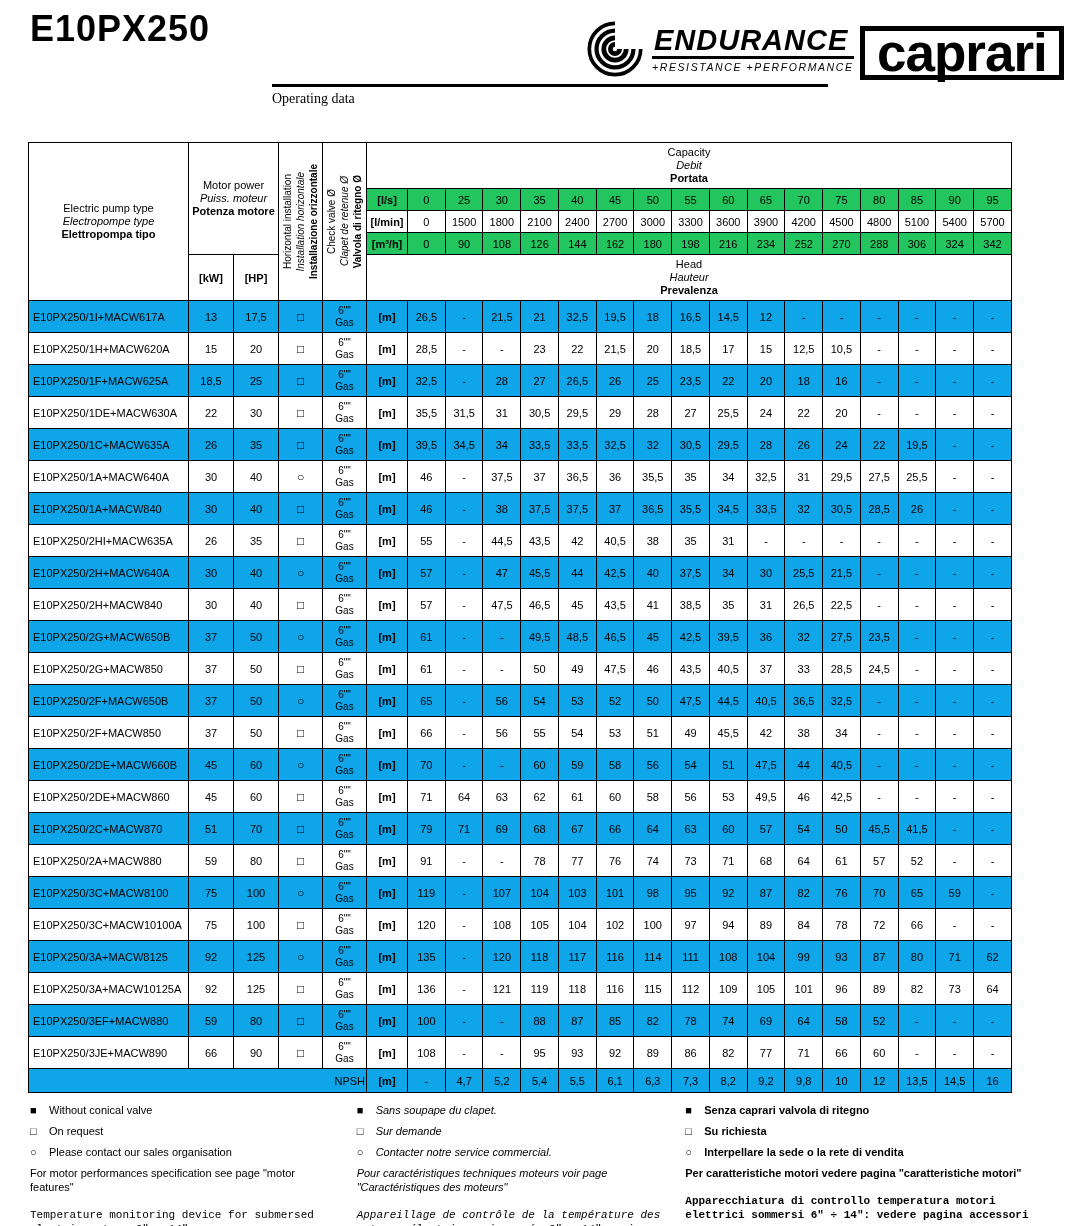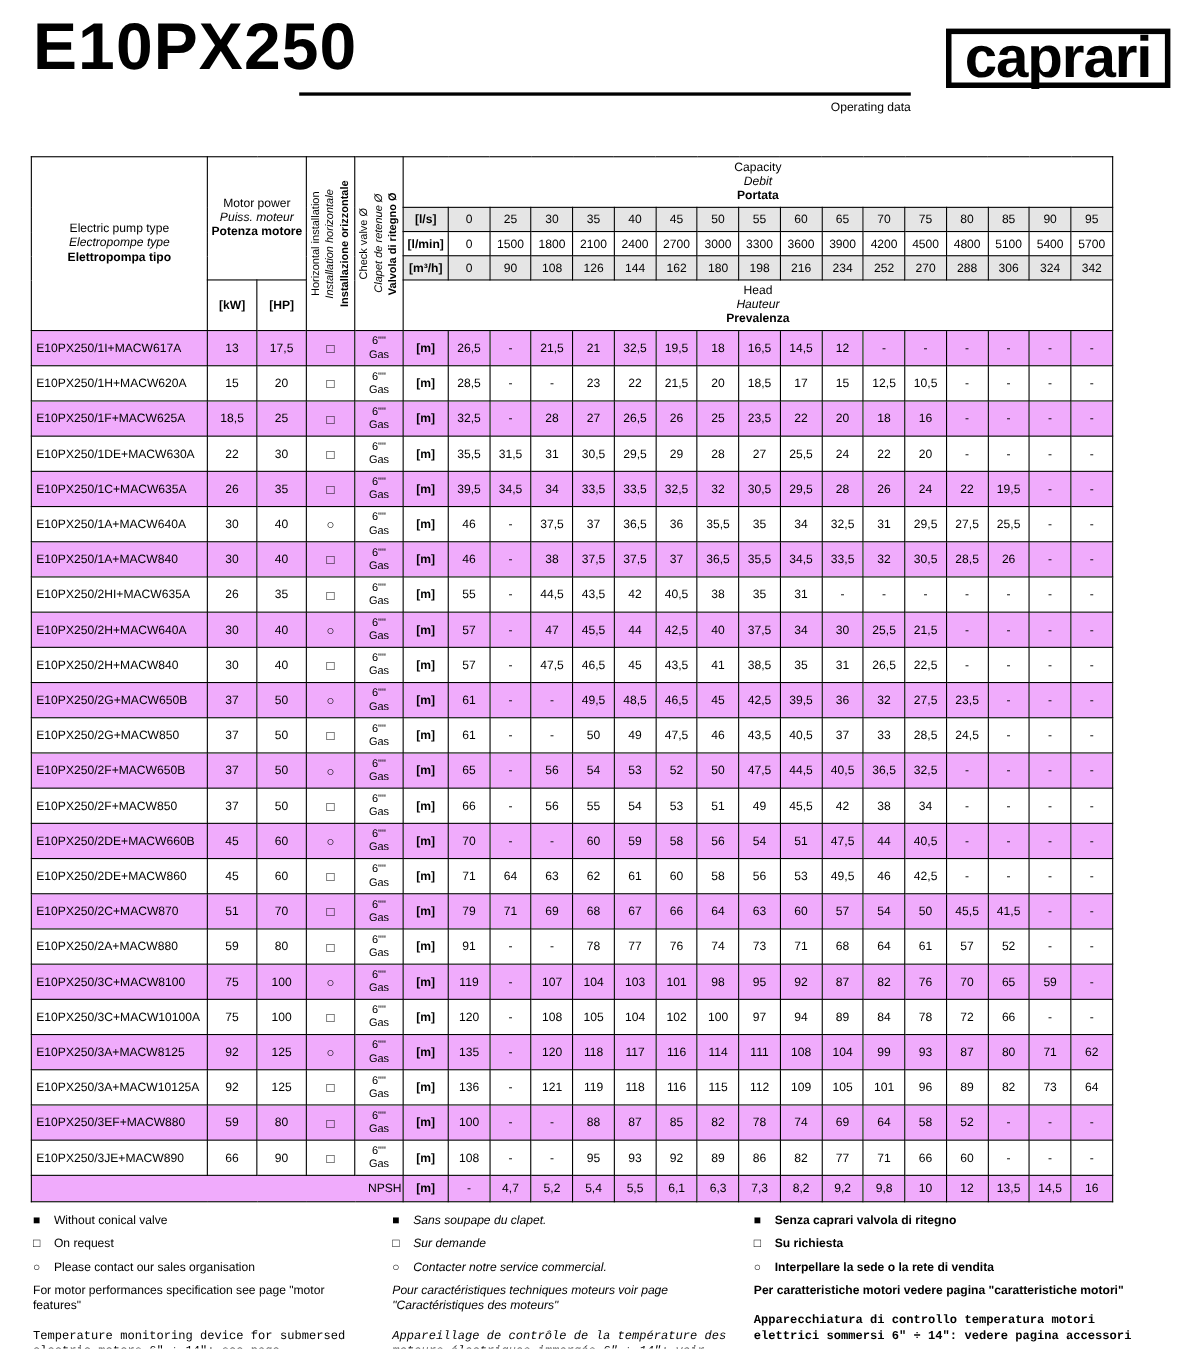--- a/index.html
+++ b/index.html
@@ -3,43 +3,43 @@
 <meta charset="utf-8">
 <style>
   * { box-sizing: border-box; }
   html,body { margin:0; padding:0; background:#fff; }
   body {
     width:1079px; height:1226px; position:relative;
     color:#000; font-family:"Liberation Sans", sans-serif;
   }
   
   .hdr { position:relative; height:142px; }
-  .title { position:absolute; left:30px; top:8px; font-size:60px; font-weight:bold; letter-spacing:1px; }
+  .title { position:absolute; left:30px; top:8px; font-size:36px; font-weight:bold; letter-spacing:1px; }
   .rule { position:absolute; left:272px; top:84px; width:556px; height:3px; background:#000; }
   .endurance { position:absolute; left:586px; top:20px; display:flex; align-items:center; gap:8px; }
   .endurance svg { width:58px; height:58px; }
   .end-name { display:block; font-style:italic; font-weight:bold; font-size:29px; letter-spacing:1px;
               border-bottom:3px solid #000; padding:0 2px 1px 2px; line-height:30px;}
   .end-tag { display:block; font-style:italic; font-size:10.5px; letter-spacing:1.6px; margin-top:2px; text-align:center;}
   .caprari { position:absolute; left:860px; top:26px; border:5px solid #000; padding:0 12px;
              font-size:53px; font-weight:bold; letter-spacing:-1px; line-height:44px; }
-  .subtitle { position:absolute; left:272px; top:92px; width:556px; text-align:right; font-size:11px; line-height:13px; }
+  .subtitle { position:absolute; left:272px; top:92px; width:556px; text-align:left; font-size:14px; line-height:13px;font-family:Liberation Serif, serif; }
   .l-en { font-style:normal; font-weight:normal; }
   .l-fr { font-style:italic; font-weight:normal; }
   .l-it { font-style:normal; font-weight:bold; }
   
   table { border-collapse:collapse; margin-left:28px; width:984px; table-layout:fixed; font-size:11px; }
   td { border:1px solid #000; text-align:center; vertical-align:middle; padding:0 1px; overflow:hidden; }
   tr.h-top { height:46px; }
   tr.unit-row { height:22px; }
   tr.h-units { height:46px; }
   tr.pump-tr { height:32px; }
   tr.npsh-tr { height:24px; }
-  .cap-bg { background:#e5e5e5; }
-  .striped { background:#f0abfc; }
+  .cap-bg { background:#22c55e; }
+  .striped { background:#0ea5e9; }
   .unit-cell { font-weight:bold; }
   .pump-head div, .mp-head div, .cap-head div, .head-head div { line-height:13px; }
   .type-cell { text-align:left; padding-left:4px; }
   .vert-cell { padding:2px 0; }
   .vwrap { display:flex; flex-direction:row; justify-content:center; align-items:center; }
   .vwrap span { writing-mode:vertical-rl; transform:rotate(180deg); white-space:nowrap;
                 font-size:10px; line-height:13px; }
   .valve-cell { white-space:pre-line; font-size:10px; line-height:12px; }
   .sym-cell { font-size:12px; }
   .npsh-label { text-align:right; padding-left:4px; }
@@ -53,20 +53,34 @@
   .legend-sym { width:13px; flex:0 0 13px; }
   .fn-note { margin-top:4px; line-height:14px; }
   .fn-note.second { margin-top:14px;font-family:Liberation Mono, monospace; }
 </style>
 </head>
 <body>
 
 <div class="hdr">
   <div class="title">E10PX250</div>
 
+  <div class="endurance">
+    <svg viewBox="0 0 44 44" aria-hidden="true">
+      <g fill="none" stroke="#000">
+        <path d="M22 2.5 A19.5 19.5 0 1 0 41.5 22" stroke-width="2.8"></path>
+        <path d="M22 8 A14 14 0 1 0 36 22" stroke-width="3.2"></path>
+        <path d="M22 13.5 A8.5 8.5 0 1 0 30.5 22" stroke-width="3.6"></path>
+        <path d="M22 18.5 A3.5 3.5 0 1 0 25.5 22" stroke-width="3.6"></path>
+      </g>
+    </svg>
+    <div>
+      <span class="end-name">ENDURANCE</span>
+      <span class="end-tag">+RESISTANCE +PERFORMANCE</span>
+    </div>
+  </div>
 
   <div class="caprari">caprari</div>
 
   <div class="rule"></div>
 
   <div class="subtitle">
     <div class="l-en">Operating data</div>
   </div>
 </div>
 

